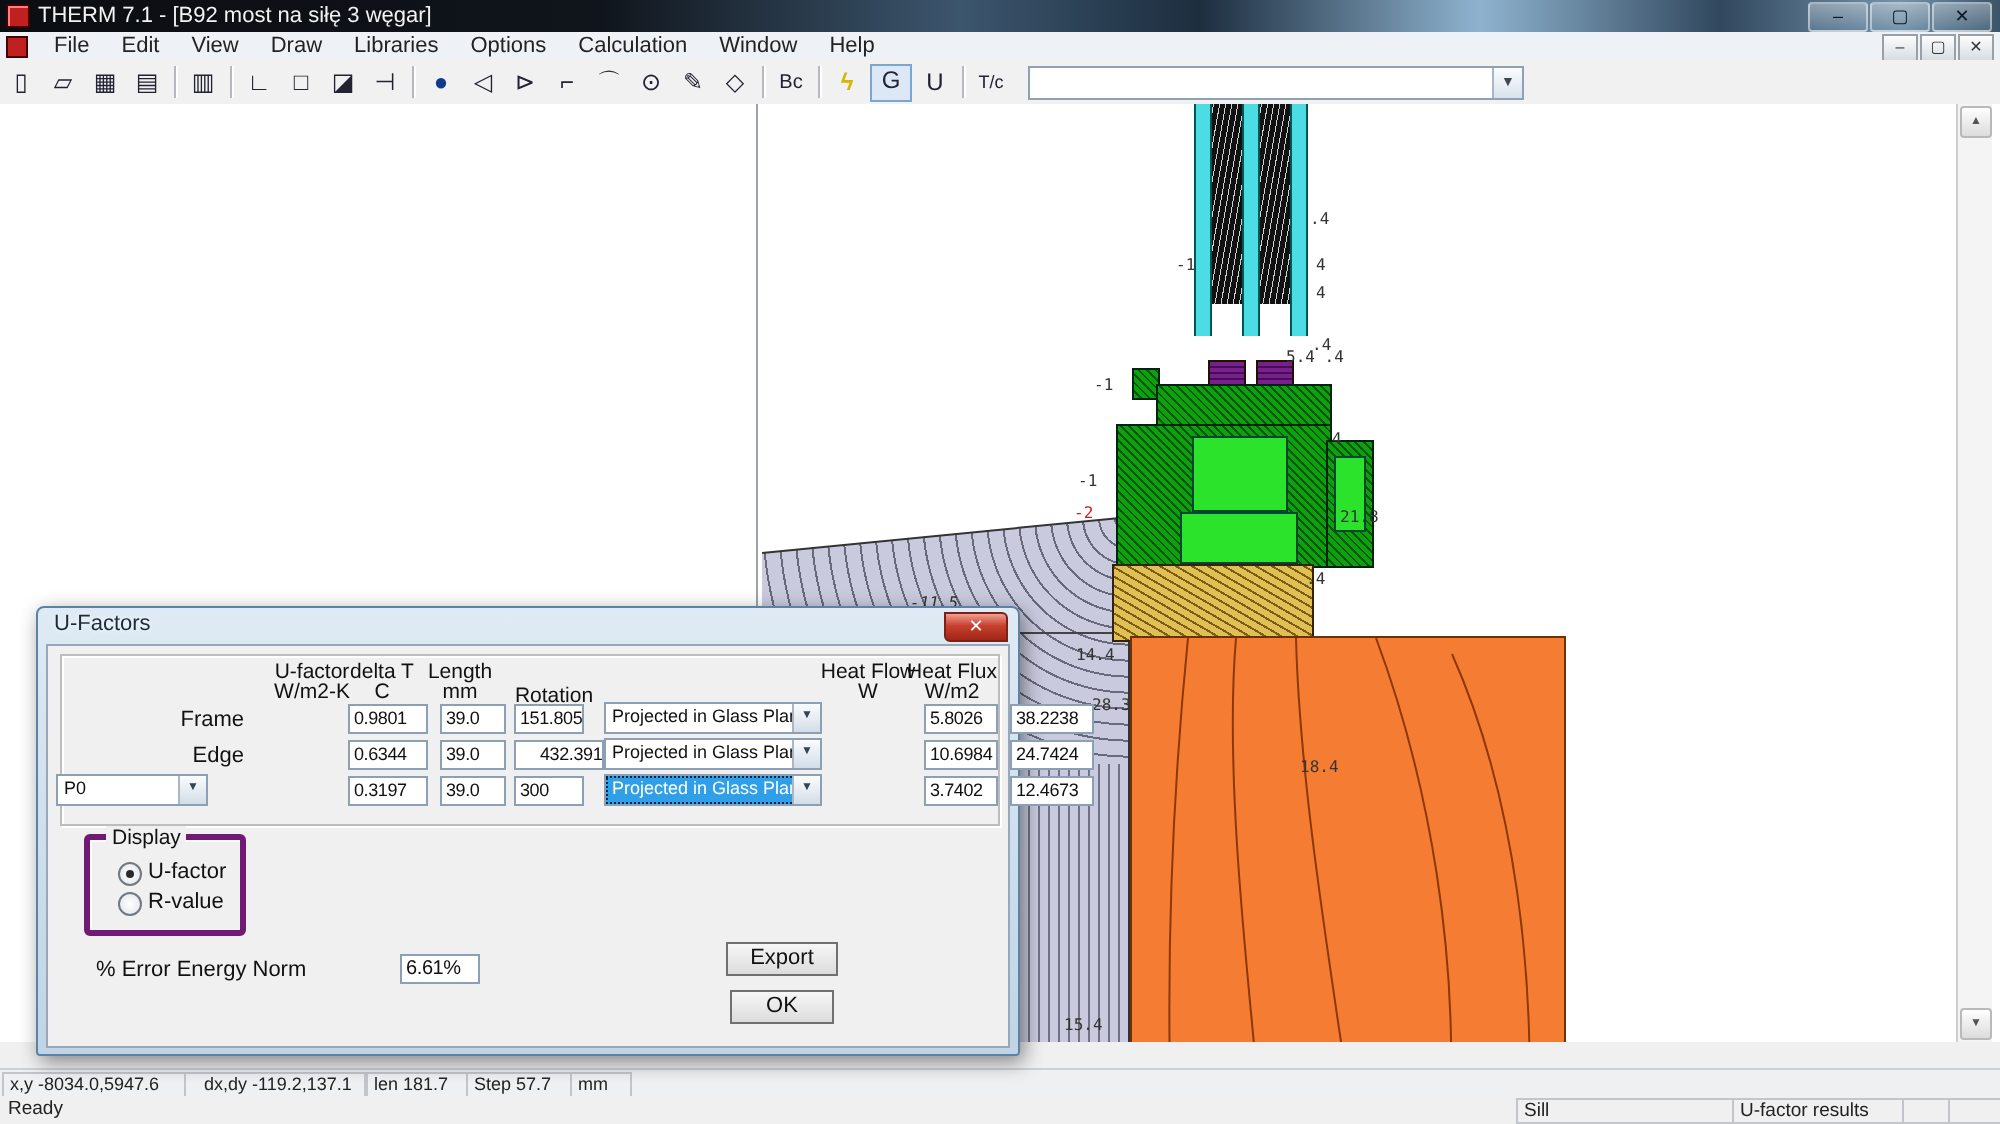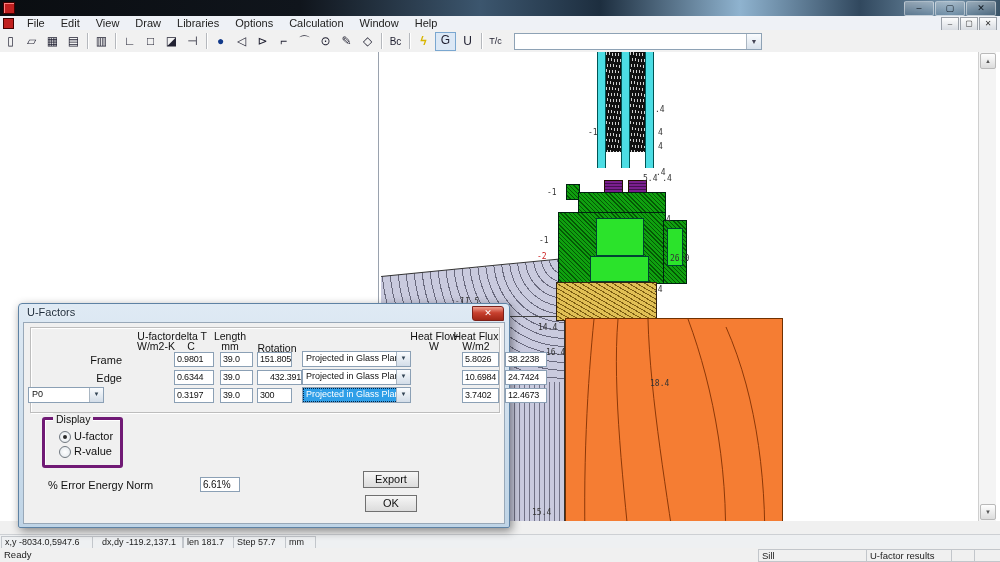--- a/index.html
+++ b/index.html
@@ -94,20 +94,21 @@
   .rlabel{position:absolute;font-size:11px;}
   .btn{position:absolute;background:linear-gradient(#f6f6f6,#dcdcdc);border:1px solid #707070;font-size:11px;text-align:center;color:#111;}
 </style>
 </head>
 <body>
 
 <div id="app">
 
   <div id="titlebar" class="abs">
     <div id="app-icon"></div>
+    <span>THERM 7.1 - [B92 most na siłę 3 węgar]</span>
     <div class="cap-btns">
       <div class="cap-btn">–</div>
       <div class="cap-btn">▢</div>
       <div class="cap-btn">✕</div>
     </div>
   </div>
 
   <div id="menubar" class="abs">
     <div id="mdi-icon"></div>
     <span class="menu-item">File</span>
@@ -205,23 +206,23 @@
     <span class="tlabel" style="left:656px;top:116px;">.4</span>
     <span class="tlabel" style="left:588px;top:76px;">-1</span>
     <span class="tlabel" style="left:643px;top:122px;">5.4 .4</span>
     <span class="tlabel" style="left:547px;top:136px;">-1</span>
     <span class="tlabel" style="left:539px;top:184px;">-1</span>
     <span class="tlabel red" style="left:537px;top:200px;">-2</span>
     <span class="tlabel" style="left:666px;top:163px;">4</span>
     <span class="tlabel" style="left:653px;top:233px;">.4</span>
     <span class="tlabel" style="left:403px;top:258px;">-13.6</span>
     <span class="tlabel" style="left:455px;top:245px;font-style:italic;">-11.5</span>
-    <span class="tlabel" style="left:670px;top:202px;">26.0</span>
+    <span class="tlabel" style="left:670px;top:202px;">21.8</span>
     <span class="tlabel" style="left:538px;top:271px;">14.4</span>
-    <span class="tlabel" style="left:546px;top:296px;">16.4</span>
+    <span class="tlabel" style="left:546px;top:296px;">28.3</span>
     <span class="tlabel" style="left:650px;top:327px;">18.4</span>
     <span class="tlabel" style="left:532px;top:456px;">15.4</span>
 
     <div id="vscroll" class="abs sb">
       <div class="sb-btn" style="left:1px;top:1px;width:14px;height:14px;line-height:14px;">▲</div>
       <div class="sb-btn" style="left:1px;top:452px;width:14px;height:14px;line-height:14px;">▼</div>
     </div>
 
   </div>
 

